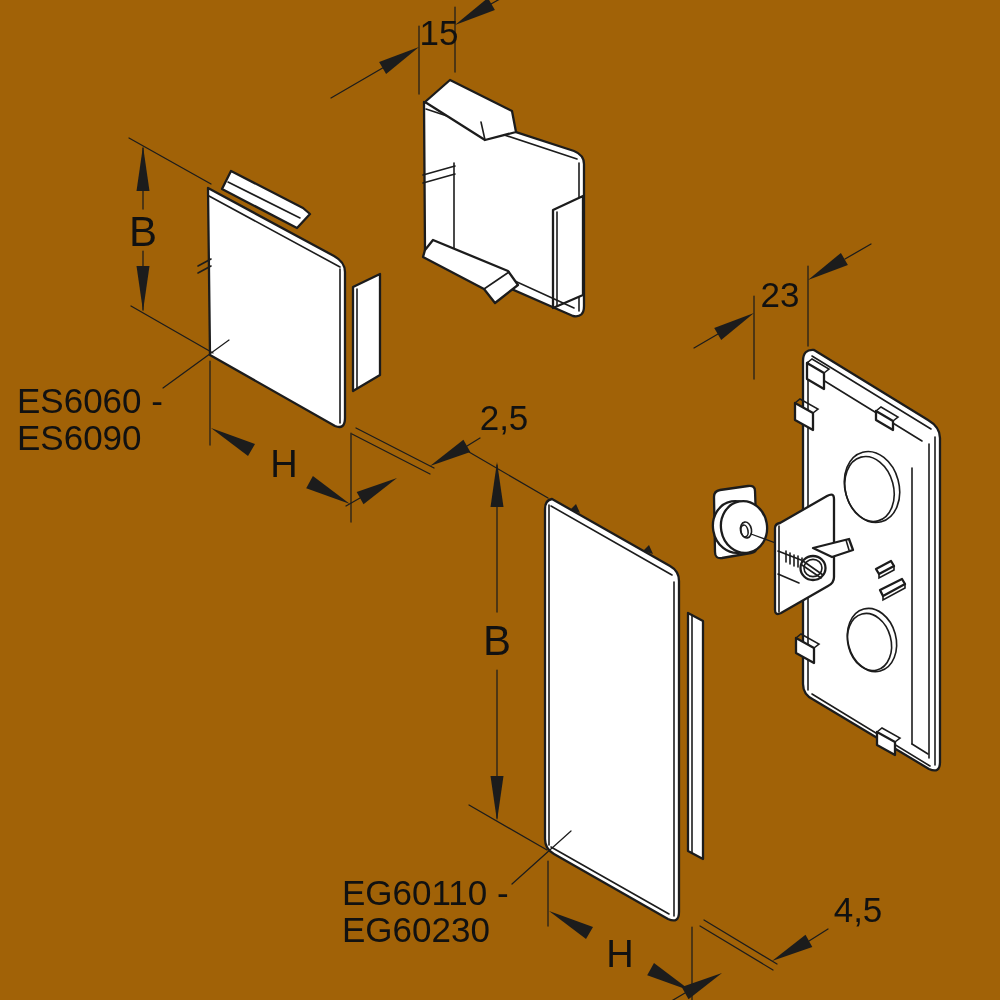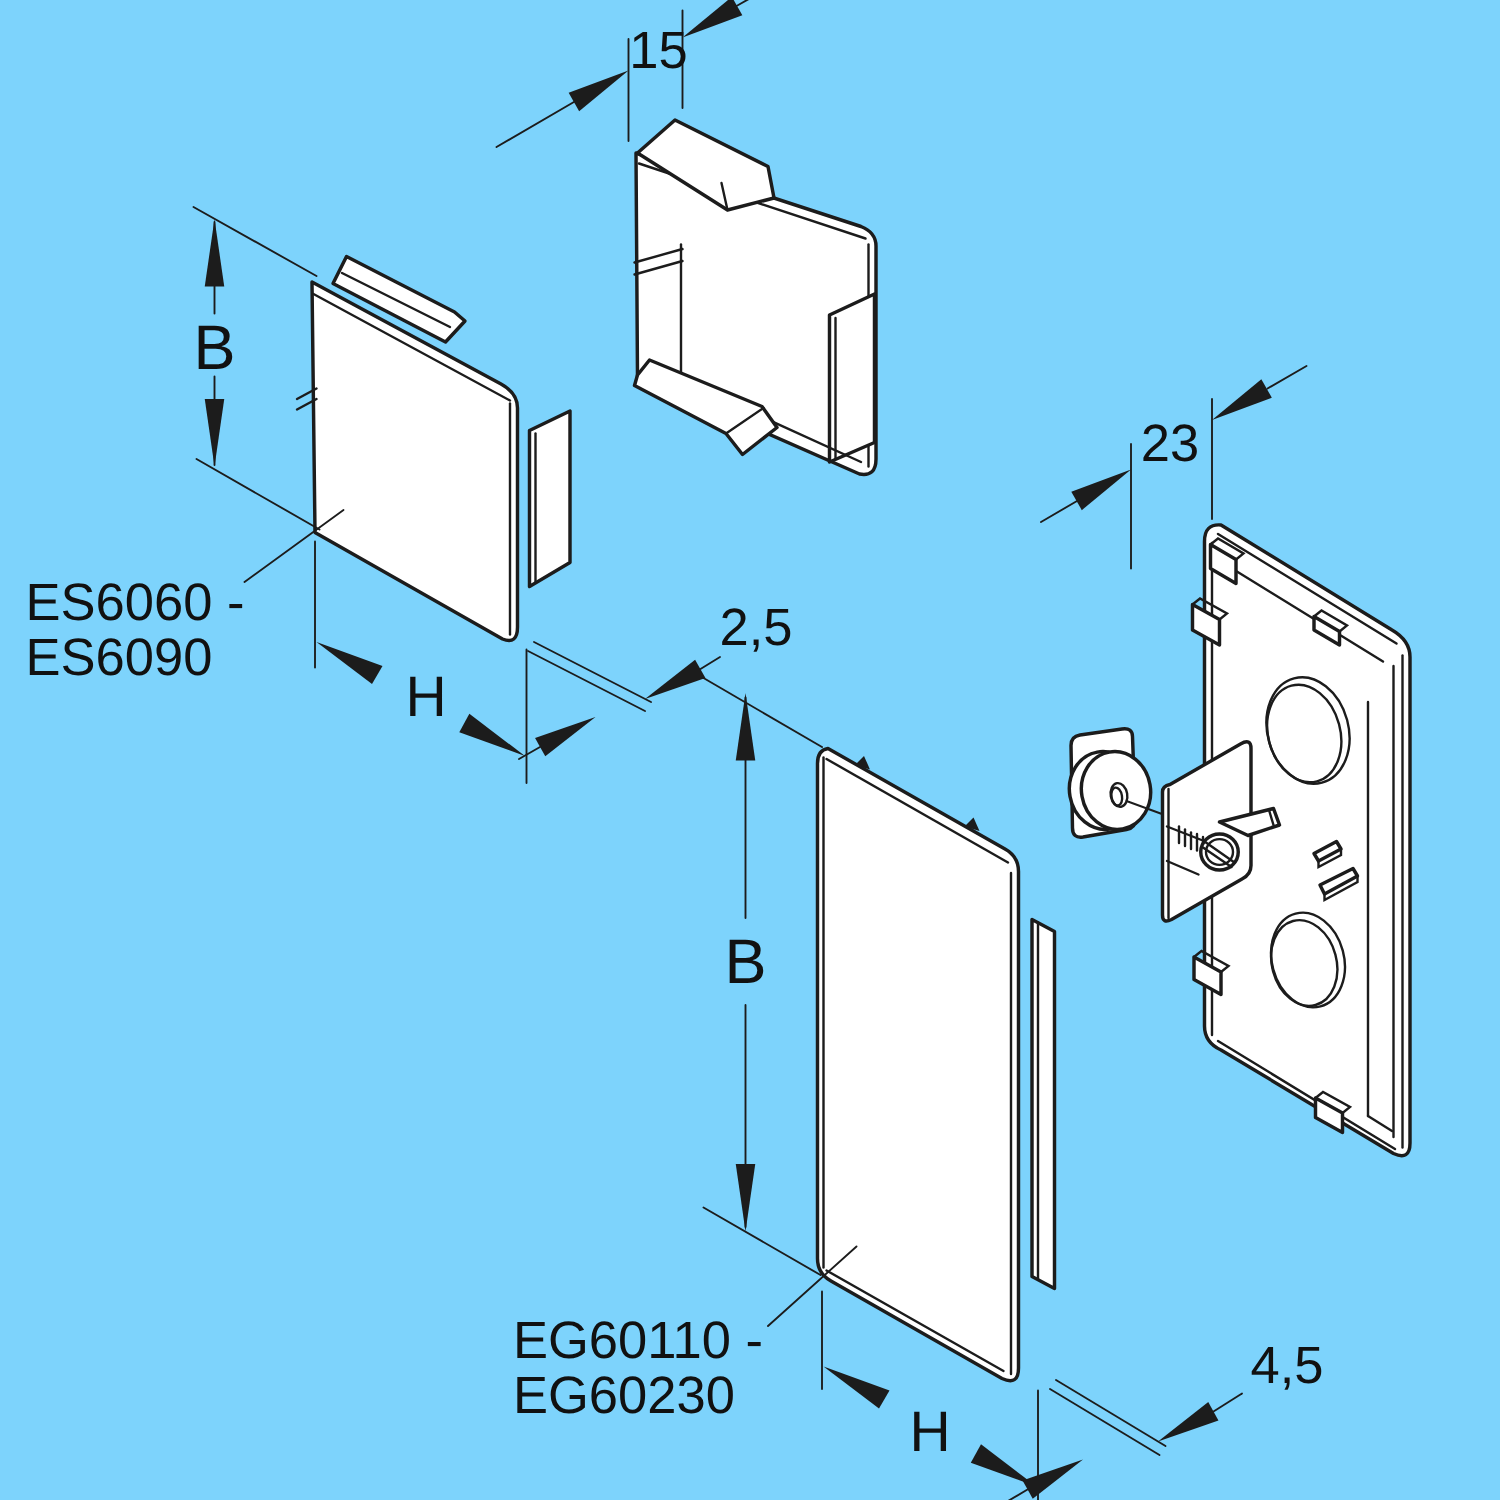--- a/index.html
+++ b/index.html
@@ -1,16 +1,16 @@
 <!DOCTYPE html>
 <html><head>
 <meta charset="utf-8">
 <style>
   html,body{margin:0;padding:0;background:#ffffff;}
-  #stage{width:1000px;height:1000px;position:relative;background:#7dd3fc;overflow:hidden;}
+  #stage{width:1000px;height:1000px;position:relative;background:#a16207;overflow:hidden;}
   svg{display:block;}
   .outline{fill:#ffffff;stroke:#1c1c1c;stroke-width:2.3;stroke-linejoin:round;}
   .edge{fill:none;stroke:#1c1c1c;stroke-width:1.6;stroke-linecap:round;}
   .thin{fill:none;stroke:#1c1c1c;stroke-width:1.25;stroke-linecap:round;}
   .arrow{fill:#1c1c1c;stroke:none;}
   .nub{fill:#1c1c1c;stroke:none;}
   text{font-family:"Liberation Sans","DejaVu Sans",sans-serif;fill:#111111;}
   .dim{font-size:35px;}
   .dimB{font-size:42px;}
   .dimH{font-size:38px;}

